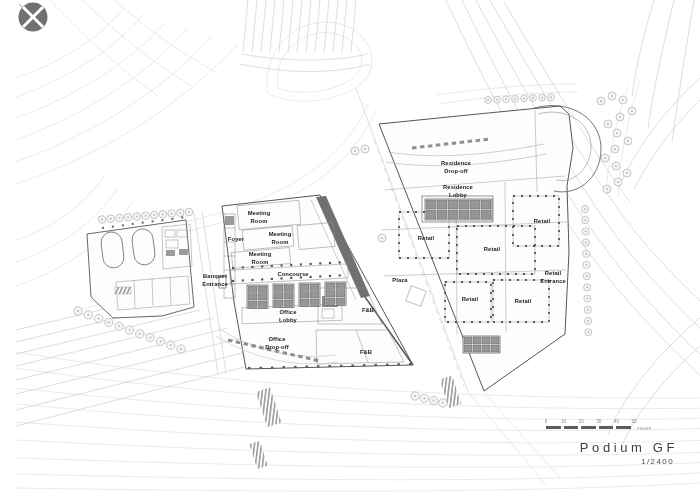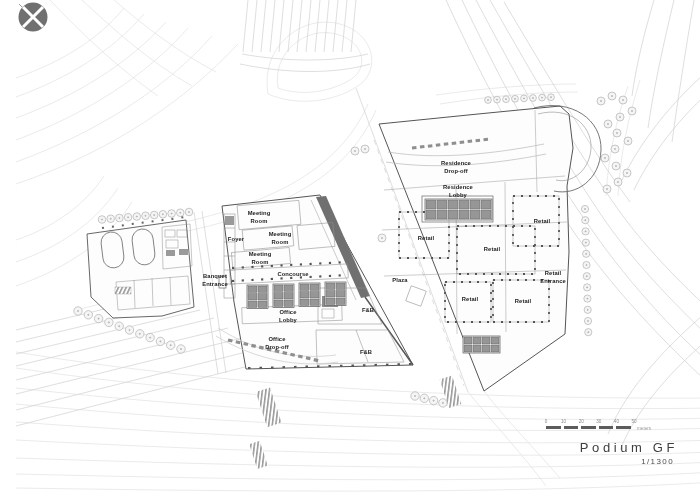--- a/index.html
+++ b/index.html
@@ -409,21 +409,21 @@
         <span class="tick" style="left: 52.8px;">30</span>
         <span class="tick" style="left: 70.4px;">40</span>
         <span class="tick" style="left: 88px;">50</span>
         <div class="seg" style="left: 0px; width: 14.6px;"></div>
         <div class="seg" style="left: 17.6px; width: 14.6px;"></div>
         <div class="seg" style="left: 35.2px; width: 14.6px;"></div>
         <div class="seg" style="left: 52.8px; width: 14.6px;"></div>
         <div class="seg" style="left: 70.4px; width: 14.6px;"></div>
       </div>
   <div class="dwg-title">Podium GF</div>
-  <div class="dwg-scale">1/1300</div>
+  <div class="dwg-scale">1/2400</div>
   <svg class="compass" width="34" height="34">
     <line x1="3" y1="4" x2="7" y2="8" stroke="#9a9a9a" stroke-width="1"></line>
     <circle cx="17" cy="17" r="14.5" fill="#707070"></circle>
     <line x1="7" y1="7" x2="27" y2="27" stroke="#ffffff" stroke-width="3"></line>
     <line x1="27" y1="7" x2="7" y2="27" stroke="#ffffff" stroke-width="3"></line>
   </svg>
 </div>
 
 </div>
 

